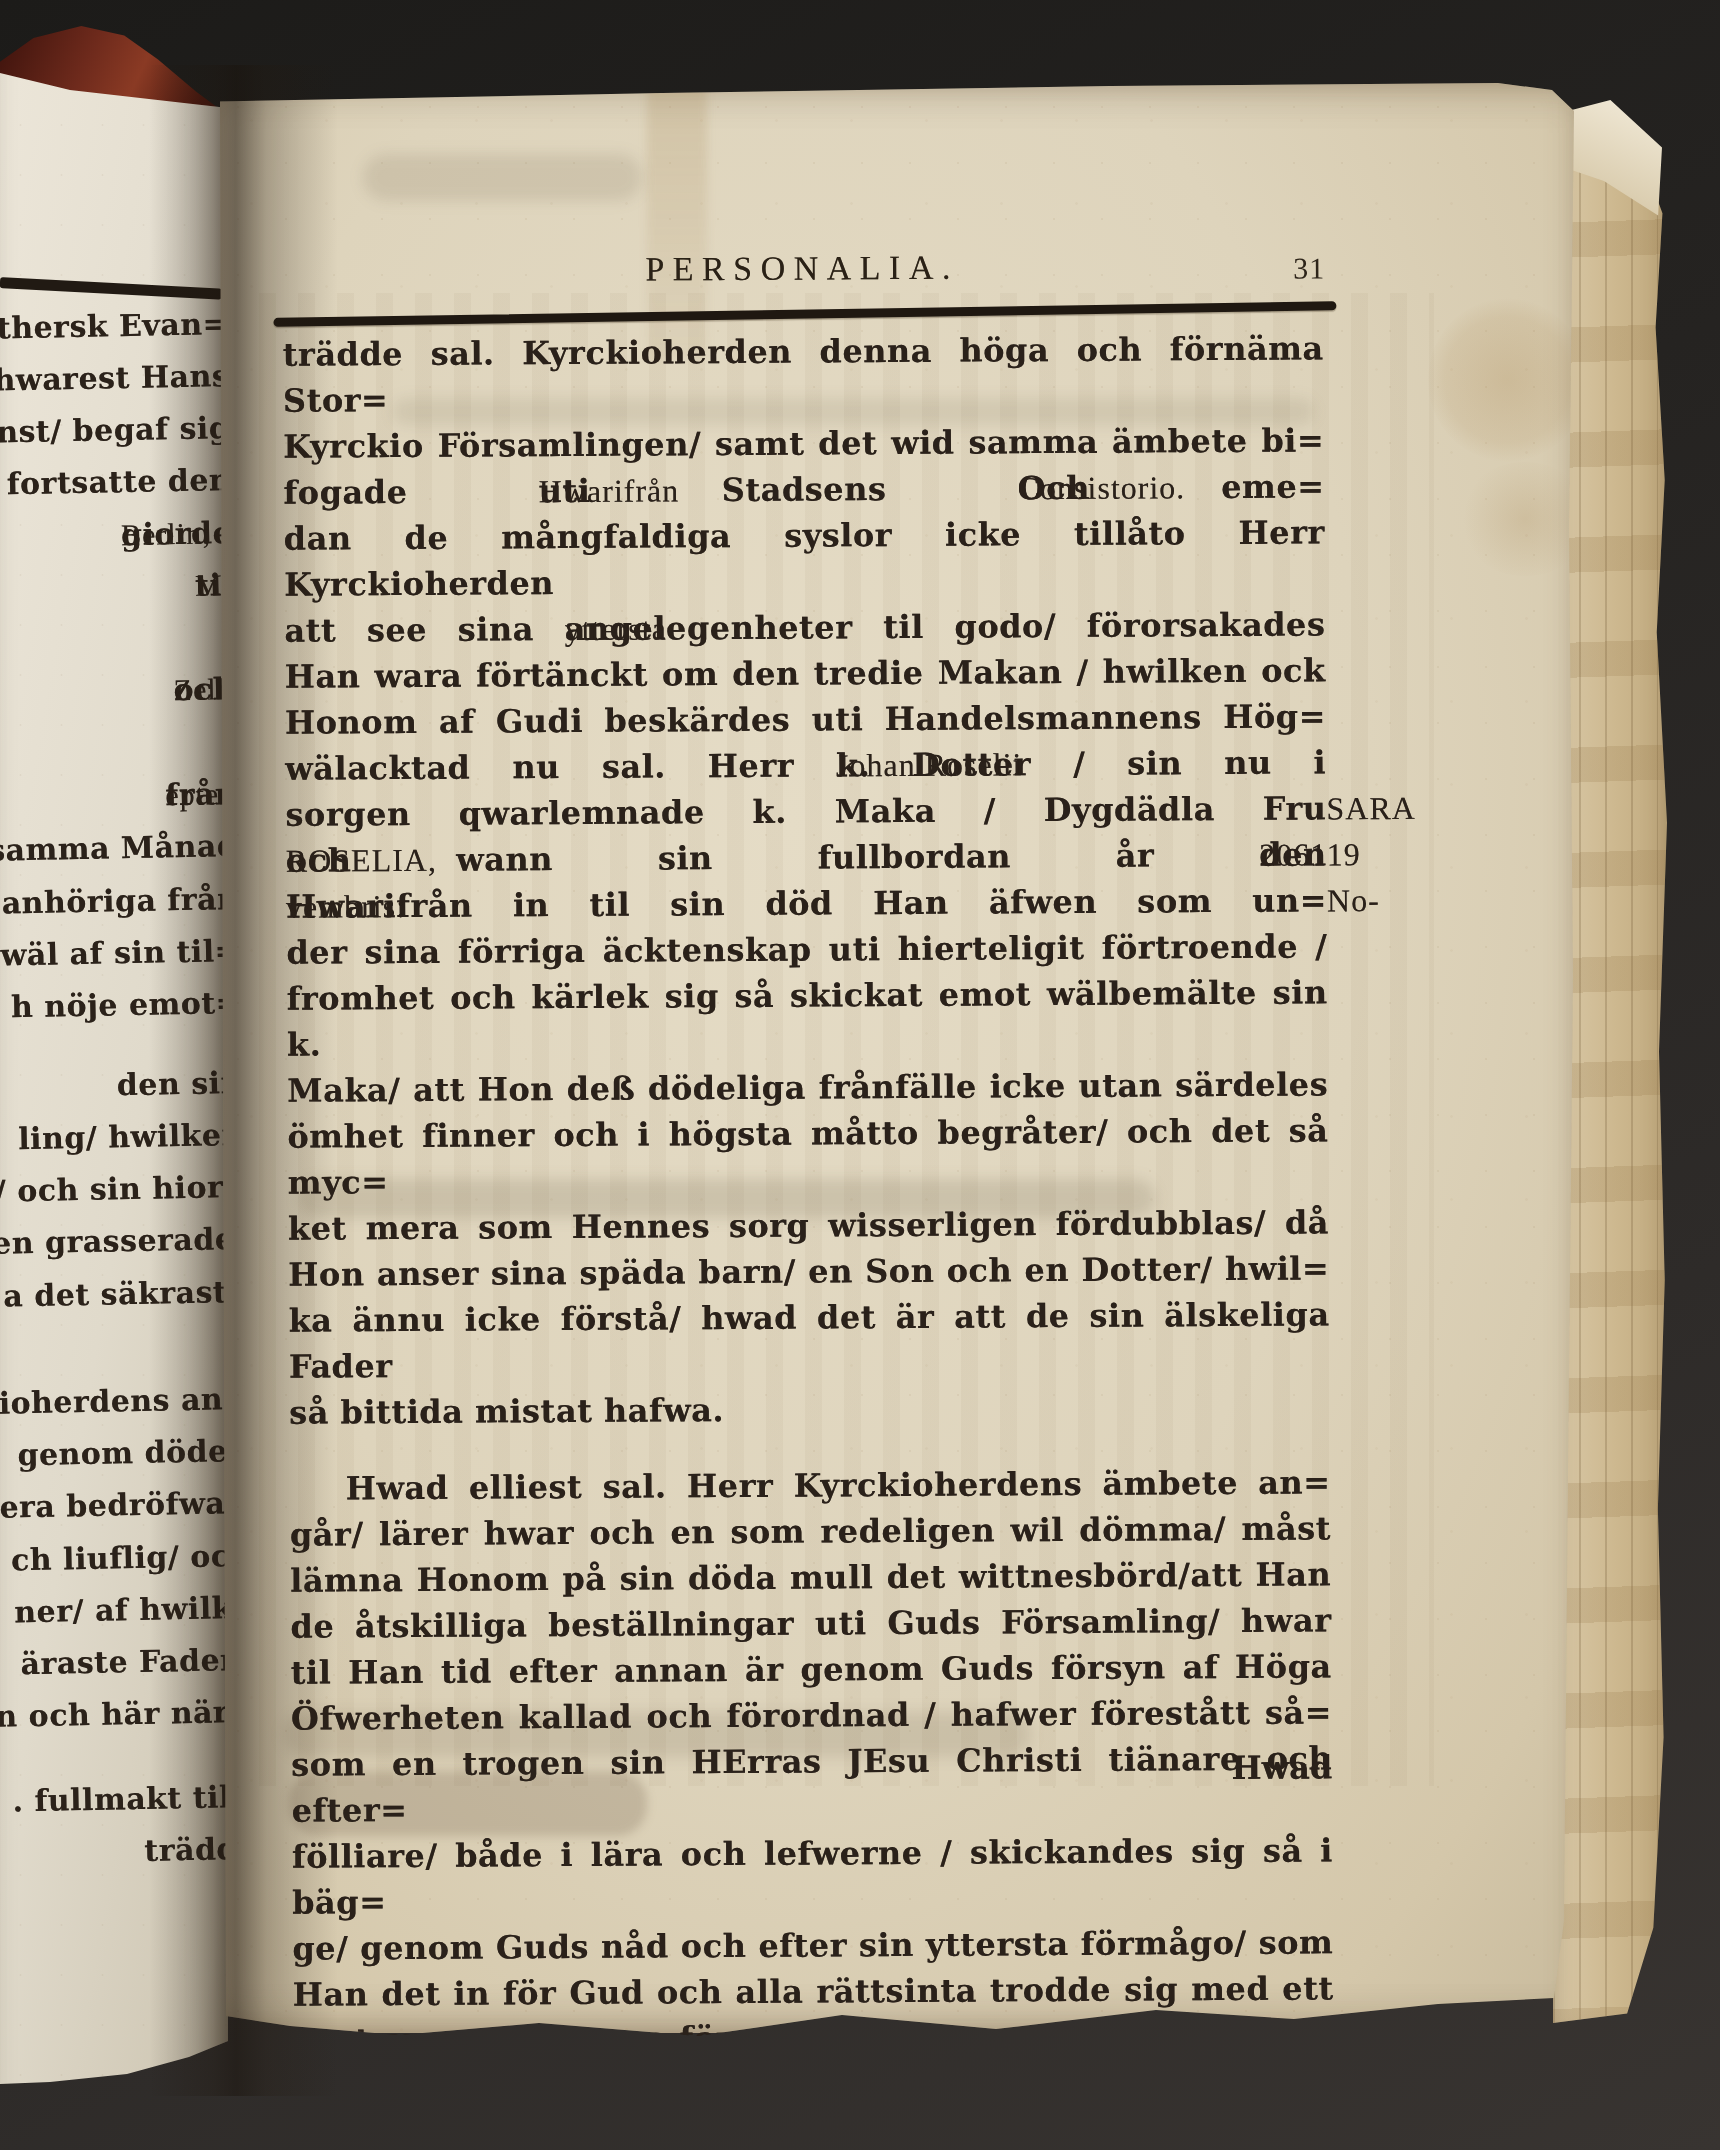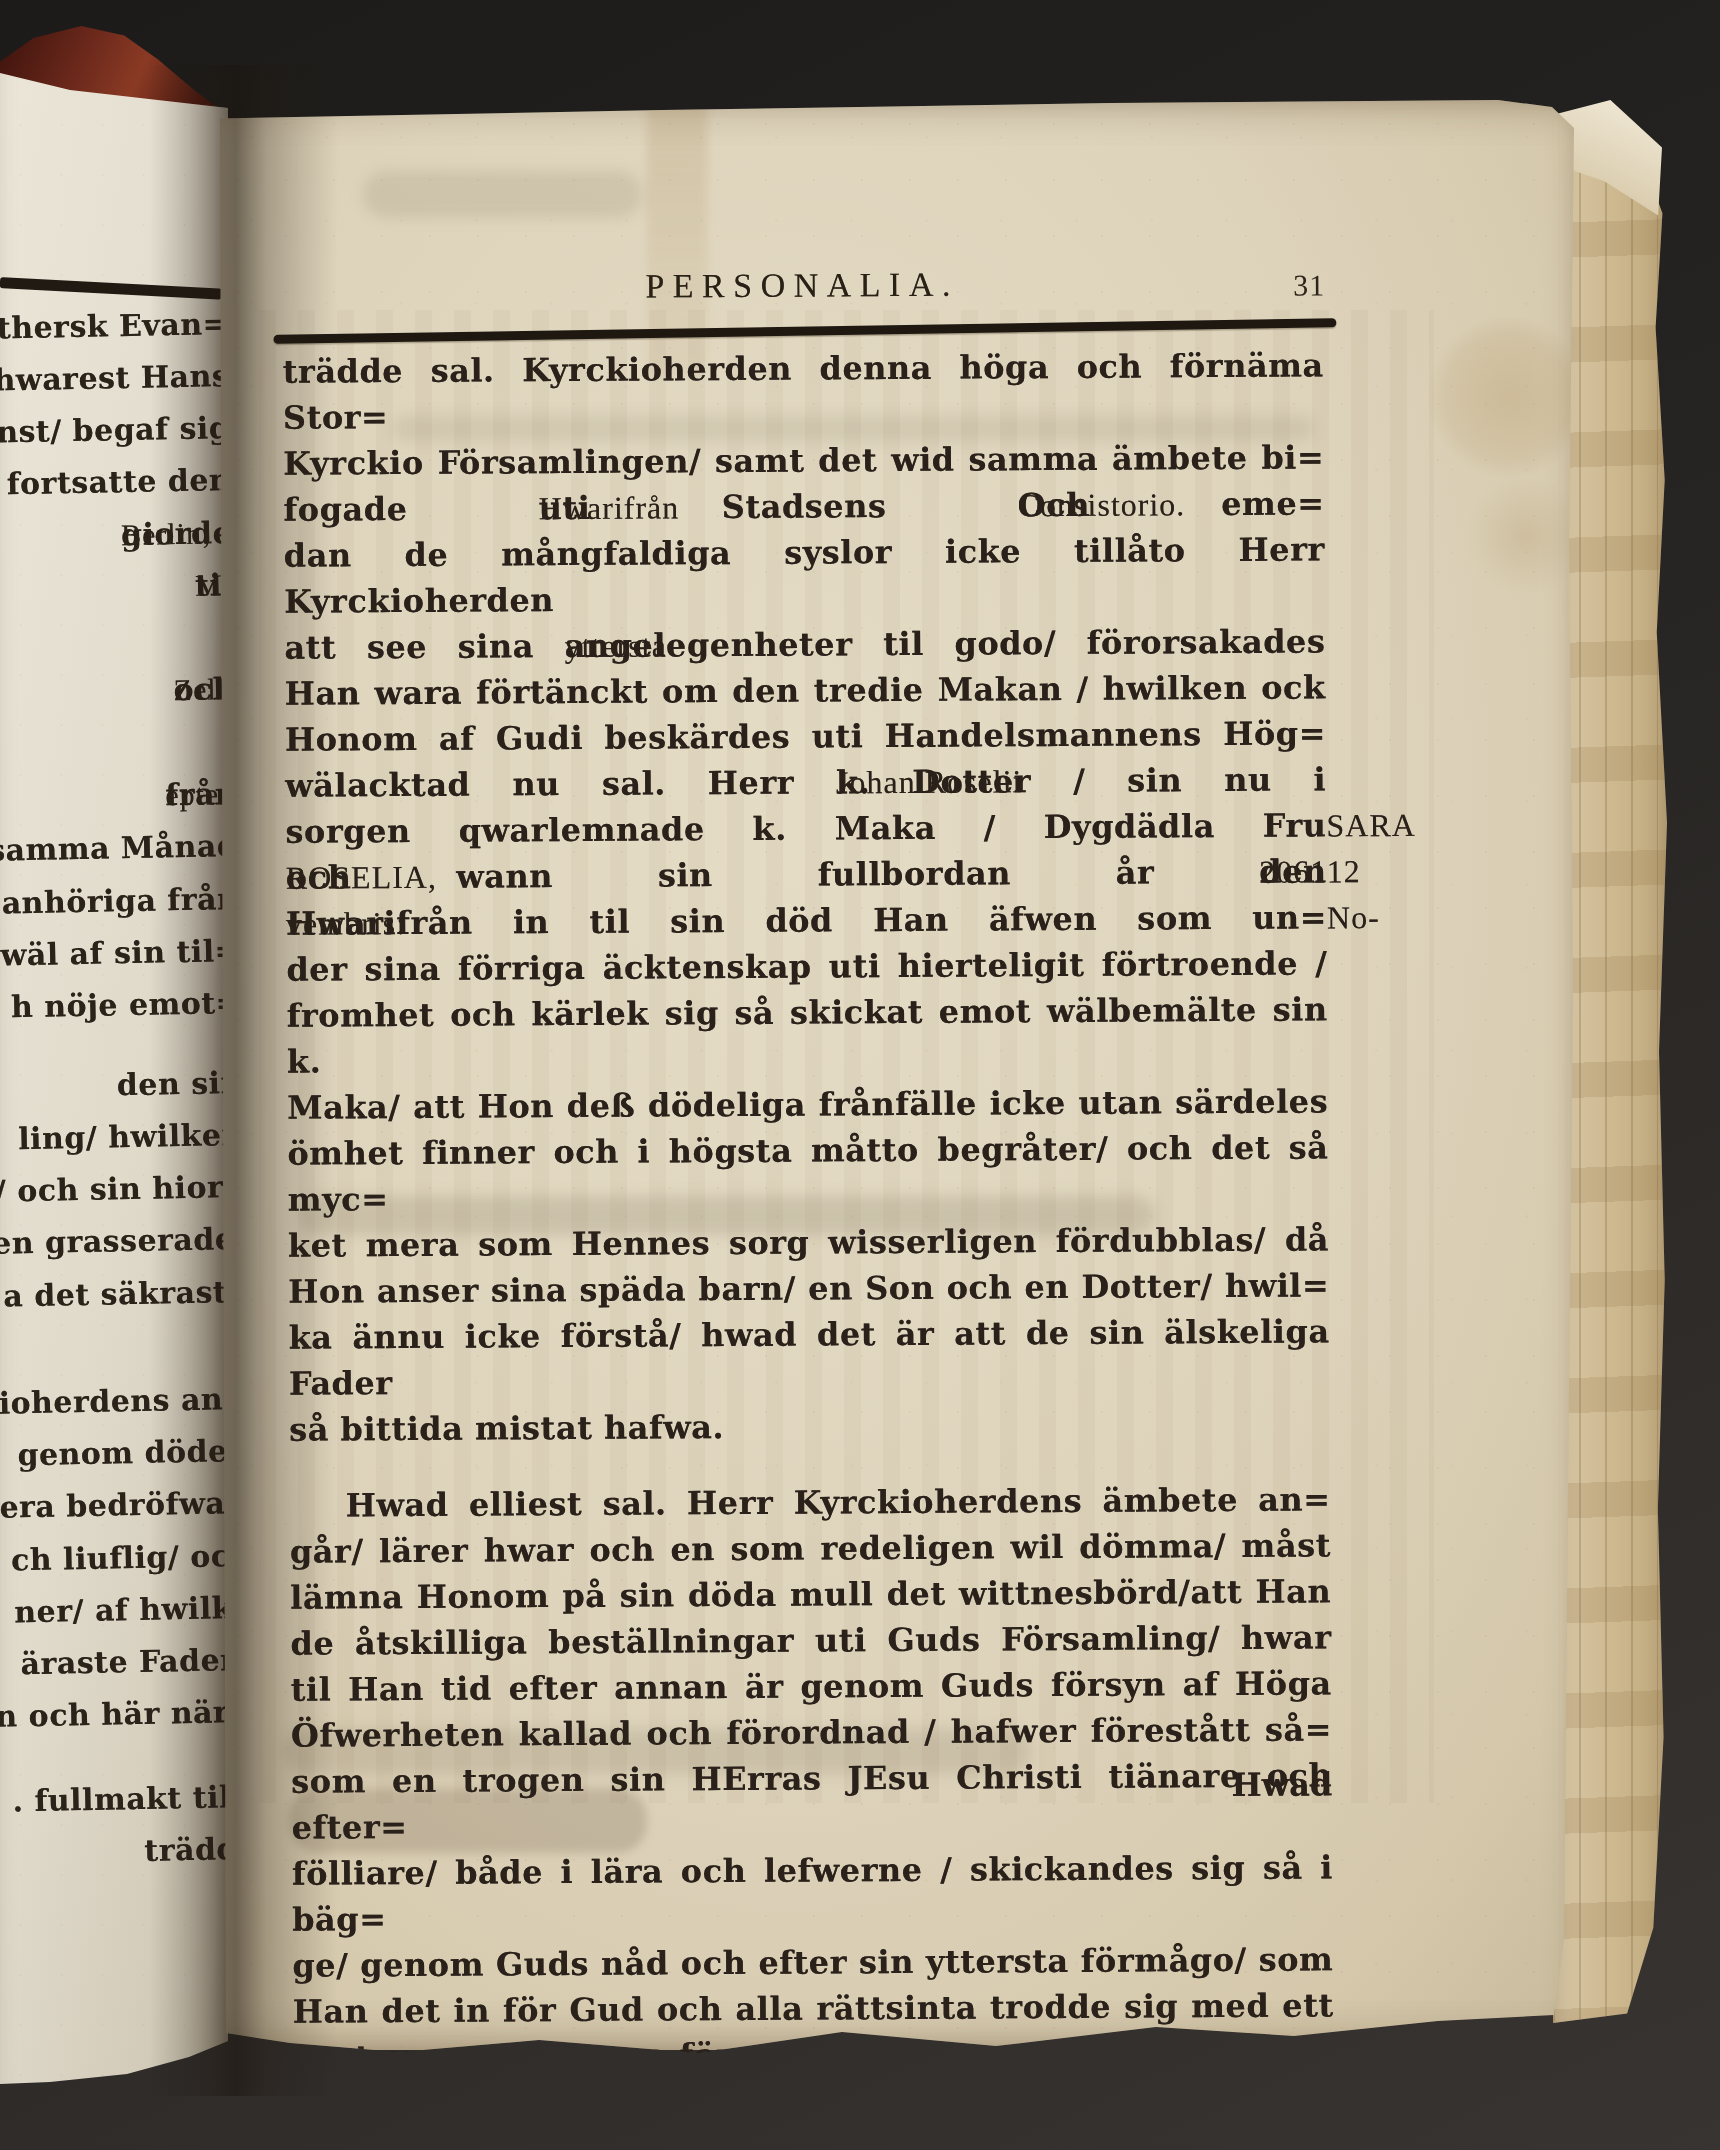--- a/index.html
+++ b/index.html
@@ -38,21 +38,21 @@
     box-shadow:inset 0 15px 25px rgba(90,70,40,.35);}
   .fore-edge-bands{left:0;top:0;right:0;bottom:0;
     background:repeating-linear-gradient(178deg,rgba(140,108,60,.18) 0 35px,rgba(0,0,0,0) 35px 105px),
                repeating-linear-gradient(90deg,rgba(110,85,50,.25) 0 1.5px,rgba(0,0,0,0) 1.5px 26px);}
   .corner-curl{left:1533px;top:100px;width:129px;height:119px;
     background:linear-gradient(205deg,#efe7d4 10%,#dccfb2 60%,#c7b691 100%);
     clip-path:polygon(3% 16%,60% 0%,100% 40%,97% 97%,55% 68%,6% 50%);
     box-shadow:0 3px 7px rgba(0,0,0,.4);}
 
   
-  .main-page{left:214px;top:96px;width:1366px;height:1954px;
+  .main-page{left:214px;top:79px;width:1366px;height:1954px;
     background:radial-gradient(ellipse at 42% 38%,#e5dcc6 0%,#ded4bc 52%,#d4c7aa 84%,#c8ba9c 100%);
     clip-path:polygon(6px 22.4px,448px 14px,896px 7px,1284px 4px,1338px 11px,1360px 32px,
       1355px 448px,1359px 896px,1354px 1394px,1350px 1842px,1340px 1919px,
       1224px 1925px,1080px 1940px,942px 1931px,782px 1950px,628px 1936px,
       484px 1957px,325px 1944px,185px 1956px,76px 1947px,12px 1937px);
     box-shadow:inset 35px 0 60px -22.4px rgba(70,50,30,.5),
                inset 0 22.4px 45px -22.4px rgba(95,72,45,.35),
                inset -15px 0 35px -15px rgba(110,85,55,.3),
                inset 0 -27px 47px -27px rgba(95,72,45,.32);}
   .page-speckle{left:0;top:0;right:0;bottom:0;
@@ -172,21 +172,21 @@
           <div class="para">
             <div class="line">trädde sal. Kyrckioherden denna höga och förnäma Stor=</div>
             <div class="line">Kyrckio Församlingen/ samt det wid samma ämbete bi=</div>
             <div class="line">fogade <span class="ant">Hwarifrån</span> uti Stadsens <span class="ant">Consistorio.</span> Och eme=</div>
             <div class="line">dan de mångfaldiga syslor icke tillåto Herr Kyrckioherden</div>
             <div class="line">att see sina <span class="ant">yttersta</span> angelegenheter til godo/ förorsakades</div>
             <div class="line">Han wara förtänckt om den tredie Makan / hwilken ock</div>
             <div class="line">Honom af Gudi beskärdes uti Handelsmannens Hög=</div>
             <div class="line">wälacktad nu sal. Herr <span class="ant">Johan Roselii</span> k. Dotter / sin nu i</div>
             <div class="line">sorgen qwarlemnade k. Maka / Dygdädla Fru <span class="ant">SARA</span></div>
-            <div class="line"><span class="ant">ROSELIA,</span> och wann sin fullbordan år <span class="ant">2061</span> den <span class="ant">12 No-</span></div>
+            <div class="line"><span class="ant">ROSELIA,</span> och wann sin fullbordan år <span class="ant">2061</span> den <span class="ant">19 No-</span></div>
             <div class="line"><span class="ant">vembris:</span> Hwarifrån in til sin död Han äfwen som un=</div>
             <div class="line">der sina förriga äcktenskap uti hierteligit förtroende /</div>
             <div class="line">fromhet och kärlek sig så skickat emot wälbemälte sin k.</div>
             <div class="line">Maka/ att Hon deß dödeliga frånfälle icke utan särdeles</div>
             <div class="line">ömhet finner och i högsta måtto begråter/ och det så myc=</div>
             <div class="line">ket mera som Hennes sorg wisserligen fördubblas/ då</div>
             <div class="line">Hon anser sina späda barn/ en Son och en Dotter/ hwil=</div>
             <div class="line">ka ännu icke förstå/ hwad det är att de sin älskeliga Fader</div>
             <div class="line end">så bittida mistat hafwa.</div>
           </div>

